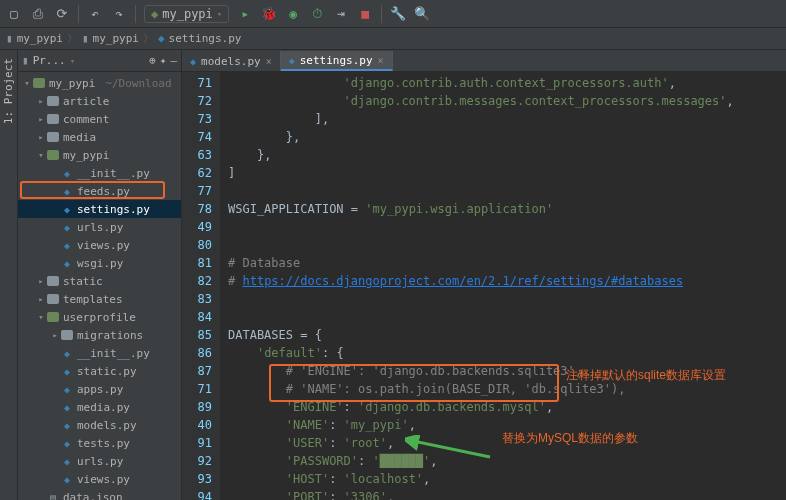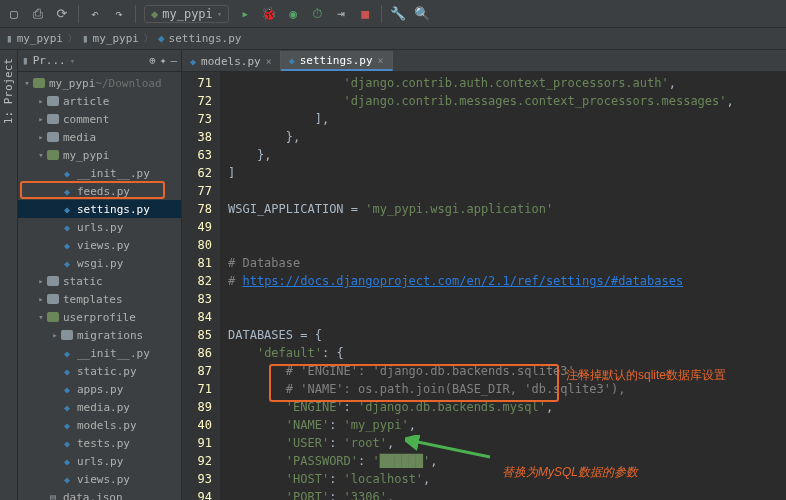--- a/index.html
+++ b/index.html
@@ -26,29 +26,29 @@
 .ico-py { color:#3c7fb1; font-size:10px; }
 .ico-file { color:#87939a; font-size:10px; }
 .pad { display:inline-block; }
 .hl-box { position:absolute; border:2px solid #e8662c; border-radius:3px; pointer-events:none; }
 .editor-area { flex:1; display:flex; flex-direction:column; background:#2b2b2b; }
 .file-tabs { height:22px; background:#3c3f41; display:flex; align-items:flex-end; border-bottom:1px solid #2b2b2b; }
 .ftab { height:20px; padding:0 8px; display:flex; align-items:center; gap:5px; font-size:11px; color:#bbb; background:#3c3f41; border-right:1px solid #515658; }
 .ftab.active { background:#4e5254; color:#fff; border-bottom:2px solid #4a88c7; }
 .ftab .x { color:#8a8a8a; font-size:10px; }
 .code { flex:1; display:flex; overflow:hidden; font-size:12px; line-height:18px; }
-.gutter { width:38px; text-align:right; color:#fef9c3; padding:2px 8px 16px 0; background:#313335; user-select:none; }
+.gutter { width:38px; text-align:right; color:#7dd3fc; padding:2px 8px 16px 0; background:#313335; user-select:none; }
 .src { flex:1; padding:2px 0 0 8px; position:relative; color:#a9b7c6; white-space:pre; }
 .s-str { color:#6a8759;text-align:center; }
 .s-cmt { color:#808080; }
 .s-link { color:#287bde; text-decoration:underline; }
 .annot { position:absolute; color:#e8662c; font-size:12px; font-family:sans-serif; }
 .arrow { position:absolute; pointer-events:none; }
 .chevron { color:#6e6e6e; font-size:9px; }
-.dim { color:#707070; }
+.dim { color:#707070;margin-left:10px; }
 </style>
 </head>
 <body>
 
 <div class="toolbar">
   <span class="ico">▢</span>
   <span class="ico">⎙</span>
   <span class="ico">⟳</span>
   <div class="sep"></div>
   <span class="ico">↶</span>
@@ -277,21 +277,21 @@
           <span style="color: rgb(60, 127, 177); font-size: 10px;">◆</span>
           <span>settings.py</span>
           <span class="x">×</span>
         </div>
       </div>
     <div class="code">
       <div class="gutter" id="gutter">
           <div>71</div>
           <div>72</div>
           <div>73</div>
-          <div>38</div>
+          <div>74</div>
           <div>63</div>
           <div>62</div>
           <div>77</div>
           <div>78</div>
           <div>49</div>
           <div>80</div>
           <div>81</div>
           <div>82</div>
           <div>83</div>
           <div>84</div>
@@ -307,21 +307,21 @@
           <div>94</div>
         </div>
       <div class="src" id="src"><div>                <span class="s-str">'django.contrib.auth.context_processors.auth'</span><span>,</span></div><div>                <span class="s-str">'django.contrib.messages.context_processors.messages'</span><span>,</span></div><div>            <span>],</span></div><div>        <span>},</span></div><div>    <span>},</span></div><div><span>]</span></div><div>&nbsp;</div><div><span>WSGI_APPLICATION = </span><span class="s-str">'my_pypi.wsgi.application'</span></div><div>&nbsp;</div><div>&nbsp;</div><div><span class="s-cmt"># Database</span></div><div><span class="s-cmt"># </span><span class="s-link">https://docs.djangoproject.com/en/2.1/ref/settings/#databases</span></div><div>&nbsp;</div><div>&nbsp;</div><div><span>DATABASES = {</span></div><div>    <span class="s-str">'default'</span><span>: {</span></div><div>        <span class="s-cmt"># 'ENGINE': 'django.db.backends.sqlite3',</span></div><div>        <span class="s-cmt"># 'NAME': os.path.join(BASE_DIR, 'db.sqlite3'),</span></div><div>        <span class="s-str">'ENGINE'</span><span>: </span><span class="s-str">'django.db.backends.mysql'</span><span>,</span></div><div>        <span class="s-str">'NAME'</span><span>: </span><span class="s-str">'my_pypi'</span><span>,</span></div><div>        <span class="s-str">'USER'</span><span>: </span><span class="s-str">'root'</span><span>,</span></div><div>        <span class="s-str">'PASSWORD'</span><span>: </span><span class="s-str">'██████'</span><span>,</span></div><div>        <span class="s-str">'HOST'</span><span>: </span><span class="s-str">'localhost'</span><span>,</span></div><div>        <span class="s-str">'PORT'</span><span>: </span><span class="s-str">'3306'</span><span>,</span></div></div>
     </div>
   </div>
 </div>
 
 <div class="hl-box" style="left:20px; top:181px; width:145px; height:18px;"></div>
 <div class="hl-box" style="left:269px; top:364px; width:290px; height:38px;"></div>
 <div class="annot" style="left:566px; top:367px;">注释掉默认的sqlite数据库设置</div>
-<div class="annot" style="left:502px; top:464px;font-style:italic;">替换为MySQL数据的参数</div>
+<div class="annot" style="left:502px; top:430px;">替换为MySQL数据的参数</div>
 <svg class="arrow" style="left:405px; top:435px;" width="90" height="30">
   <defs>
       <marker id="ah" markerWidth="8" markerHeight="8" refX="2" refY="3" orient="auto">
         <path d="M0,0 L6,3 L0,6 Z" fill="#4caf50"></path>
       </marker>
     </defs>
   <line x1="85" y1="22" x2="8" y2="6" stroke="#4caf50" stroke-width="3" marker-end="url(#ah)"></line>
 </svg>
 
 </body></html>

